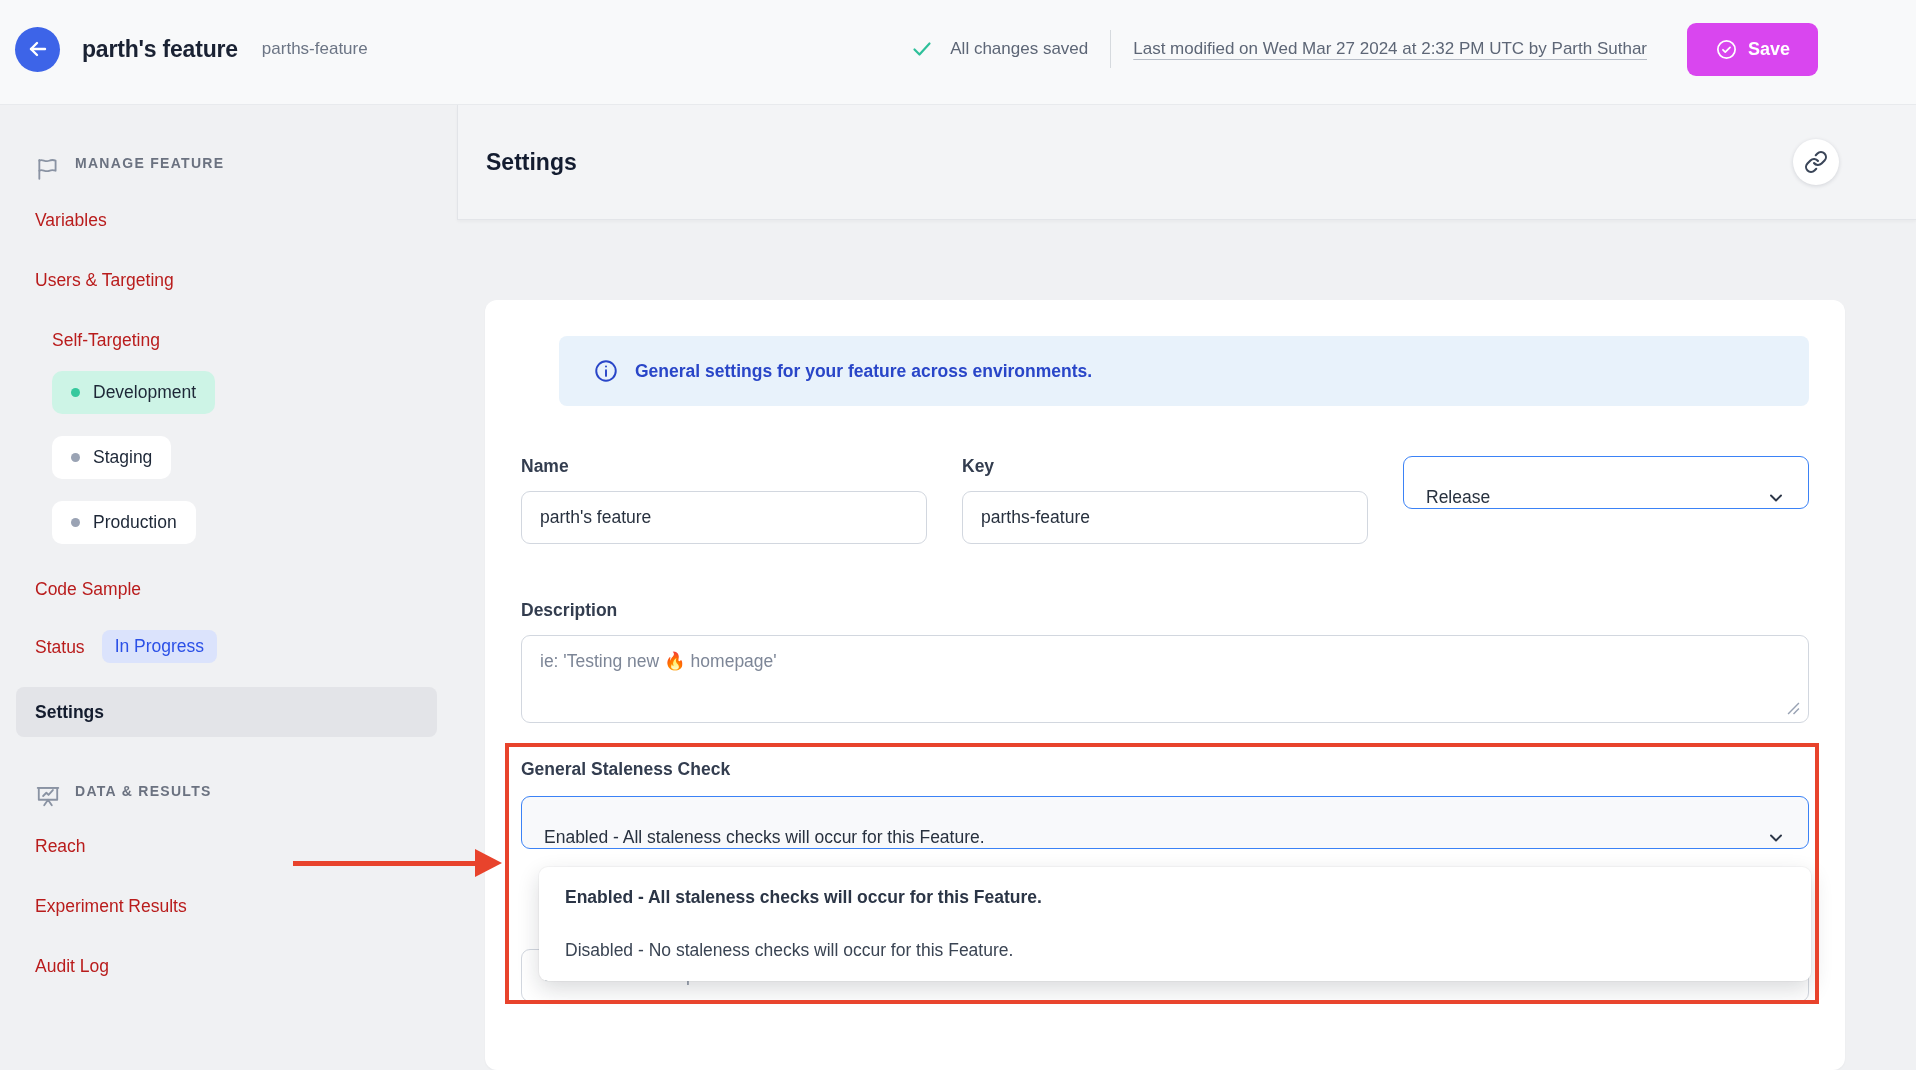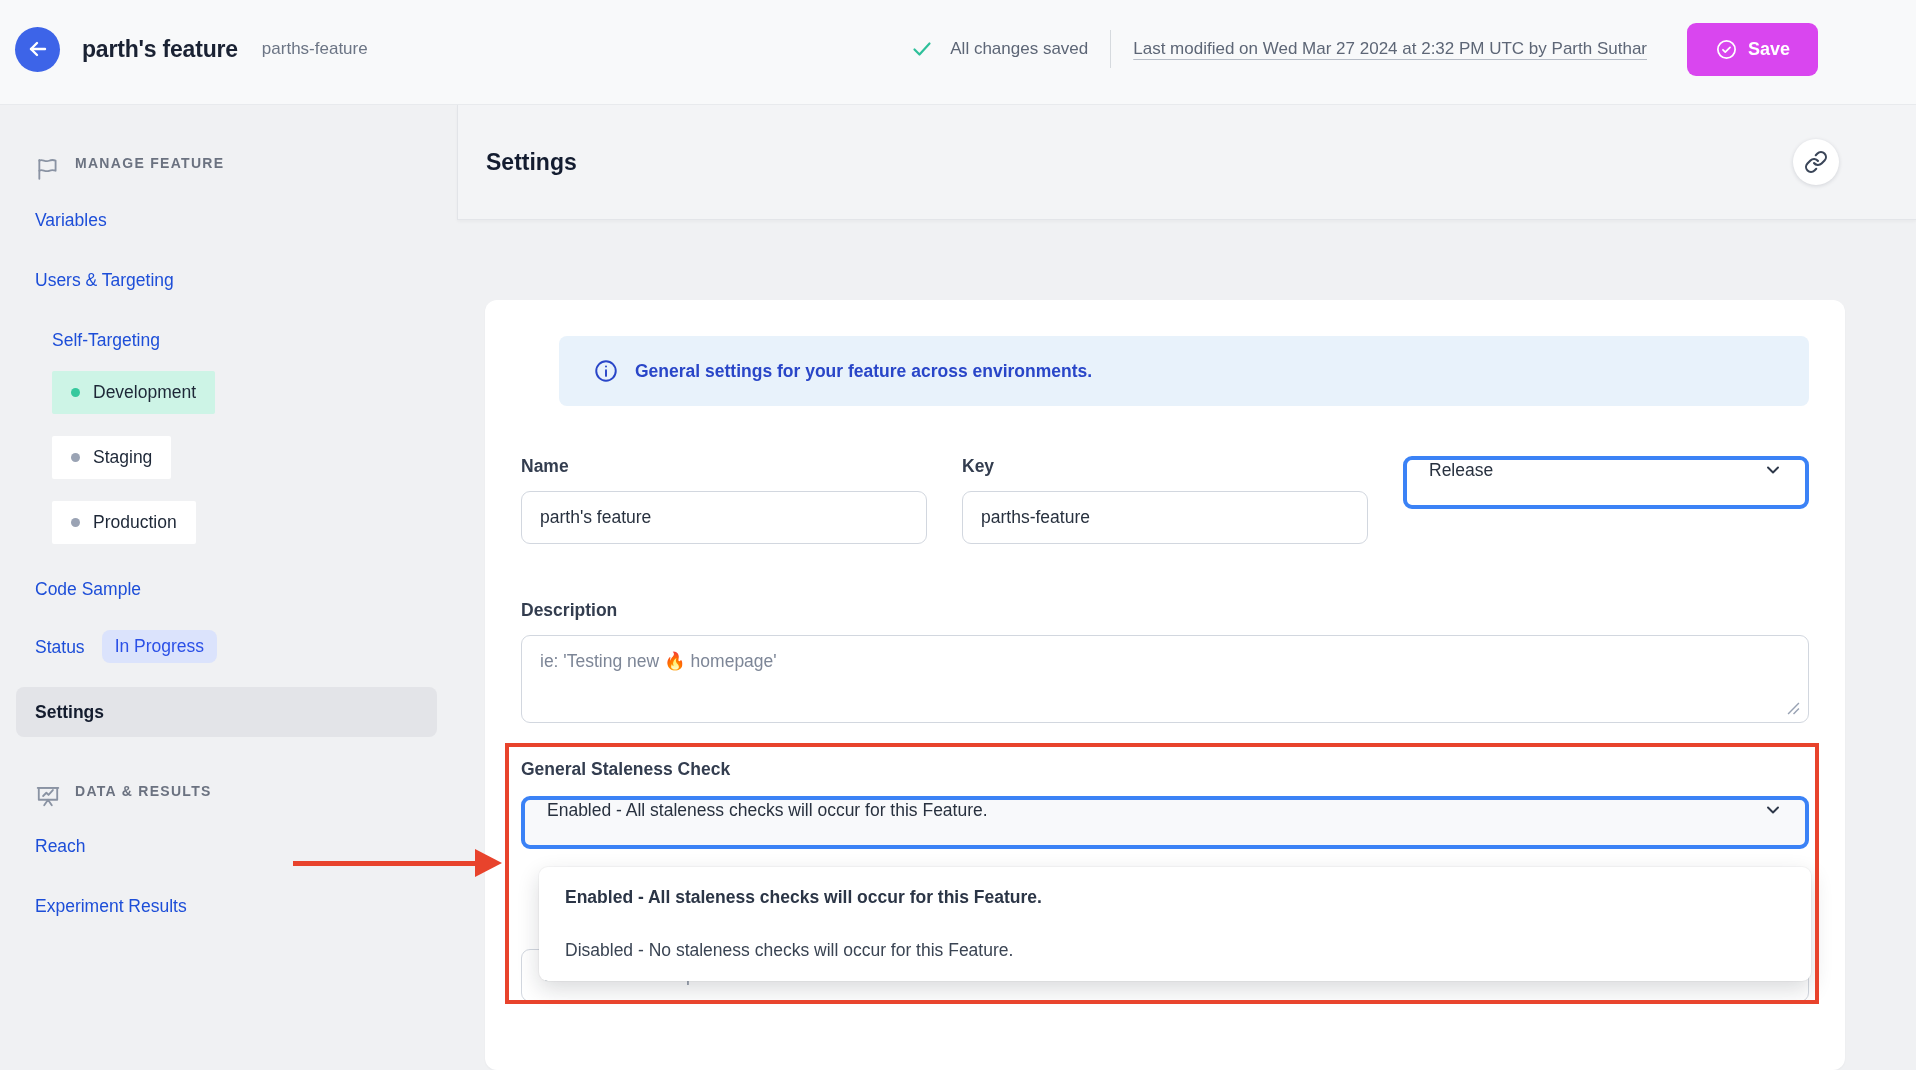--- a/index.html
+++ b/index.html
@@ -40,27 +40,27 @@
   
   .body-row { display:flex; height:965px; }
 
   
   .sidebar { width:457px; flex:none; padding:50px 20px 0 35px; background:#f0f1f3; }
   .section-header {
     display:flex; align-items:flex-start; gap:14px;
     font-size:14px; font-weight:700; letter-spacing:1.3px; color:#6b7280;
     height:22px;
   }
-  .side-item { font-size:17.5px; font-weight:500; color:#1d4ed8; cursor:pointer; line-height:22px; }
+  .side-item { font-size:17.5px; font-weight:500; color:#b91c1c; cursor:pointer; line-height:22px; }
   .mt32{margin-top:32px;} .mt38{margin-top:38px;} .mt34{margin-top:34px;}
   .mt30{margin-top:30px;} .mt46{margin-top:46px;}
   .indent { padding-left:17px; }
   .env-pill {
     display:inline-flex; align-items:center; gap:13px; margin-left:17px; margin-top:20px;
-    padding:11px 19px; border-radius:2px; background:#fff; cursor:pointer;
+    padding:11px 19px; border-radius:10px; background:#fff; cursor:pointer;
     font-size:17.5px; font-weight:500; color:#1d2737;
   }
   .env-pill + .env-pill { margin-top:22px; }
   .env-pill.active { background:#cdf4e6; }
   .env-row { display:flex; flex-direction:column; align-items:flex-start; }
   .dot { width:9px; height:9px; border-radius:50%; background:#9aa3b4; flex:none; }
   .env-pill.active .dot { background:#35c89d; }
   .status-row { margin-top:30px; display:flex; align-items:center; gap:17px; cursor:pointer; }
   .status-badge {
     background:#dbe3fc; color:#2b50e7; font-size:17.5px; font-weight:500;
@@ -98,22 +98,22 @@
   }
   .form-row { margin-top:50px; display:flex; gap:35px; }
   .field { flex:1; }
   .field-label, .block-label { display:block; font-size:17.5px; font-weight:600; color:#333d4f; margin-bottom:14px; }
   .text-input {
     width:100%; height:53px; border:1px solid #d2d7df; border-radius:9px;
     padding:0 18px; font-size:17.5px; color:#28313f; background:#fff;
     font-family:"Liberation Sans", sans-serif;
   }
   .select {
-    width:100%; height:53px; border:4px solid #3b82f6; border-radius:9px;
-    padding:0 22px; background:#fff; display:flex; align-items:flex-start;
+    width:100%; height:53px; border:1px solid #3b82f6; border-radius:9px;
+    padding:0 22px; background:#fff; display:flex; align-items:flex-end;
     justify-content:space-between; font-size:17.5px; color:#28313f; cursor:pointer;
   }
   .desc-section { margin-top:56px; }
   .textarea-wrap { position:relative; }
   .desc-textarea {
     width:100%; height:88px; border:1px solid #d2d7df; border-radius:9px;
     padding:15px 18px; font-size:17.5px; color:#28313f; resize:none;
     font-family:"Liberation Sans", sans-serif;
   }
   .desc-textarea::placeholder { color:#7d8697; }
@@ -221,20 +221,21 @@
           <path d="M3.5 4.5h17v11h-17z"></path>
           <path d="M2.5 4.5h19"></path>
           <path d="M8.5 20.5l3.5-5 3.5 5"></path>
           <path d="M7.5 12l3-3 2 2 4-4.5"></path>
         </svg>
       <span>DATA &amp; RESULTS</span>
     </div>
 
     <div class="side-item mt30">Reach</div>
     <div class="side-item mt38">Experiment Results</div>
+    <div class="side-item mt38">Audit Log</div>
   </aside>
 
   <main class="main">
     <div class="panel-header">
       <h2 class="panel-title">Settings</h2>
       <button class="link-btn">
         <svg width="24" height="24" viewBox="0 0 24 24" fill="none" stroke="#3a4558" stroke-width="2.1" stroke-linecap="round" stroke-linejoin="round">
             <path d="M10 13a5 5 0 0 0 7.54.54l3-3a5 5 0 0 0-7.07-7.07l-1.72 1.71"></path>
             <path d="M14 11a5 5 0 0 0-7.54-.54l-3 3a5 5 0 0 0 7.07 7.07l1.71-1.71"></path>
           </svg>

